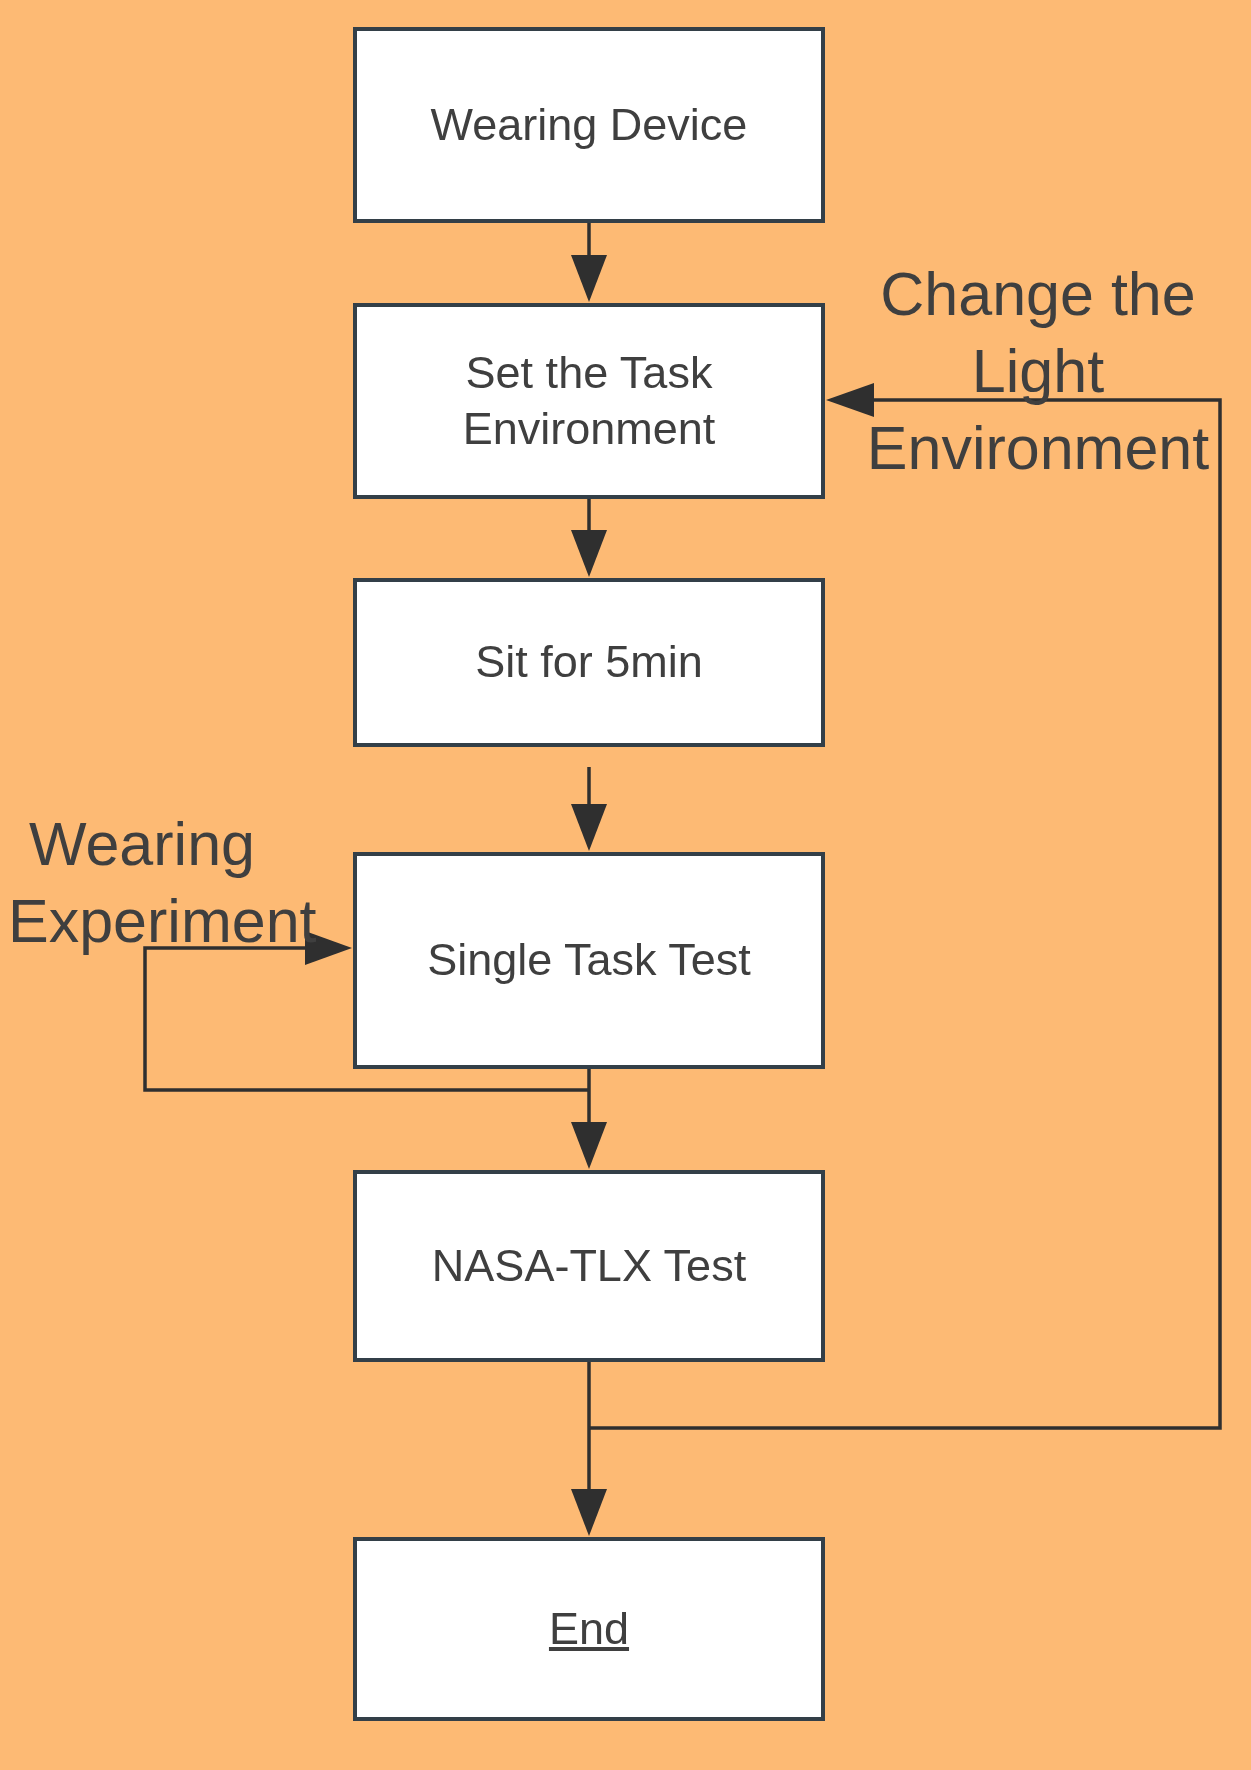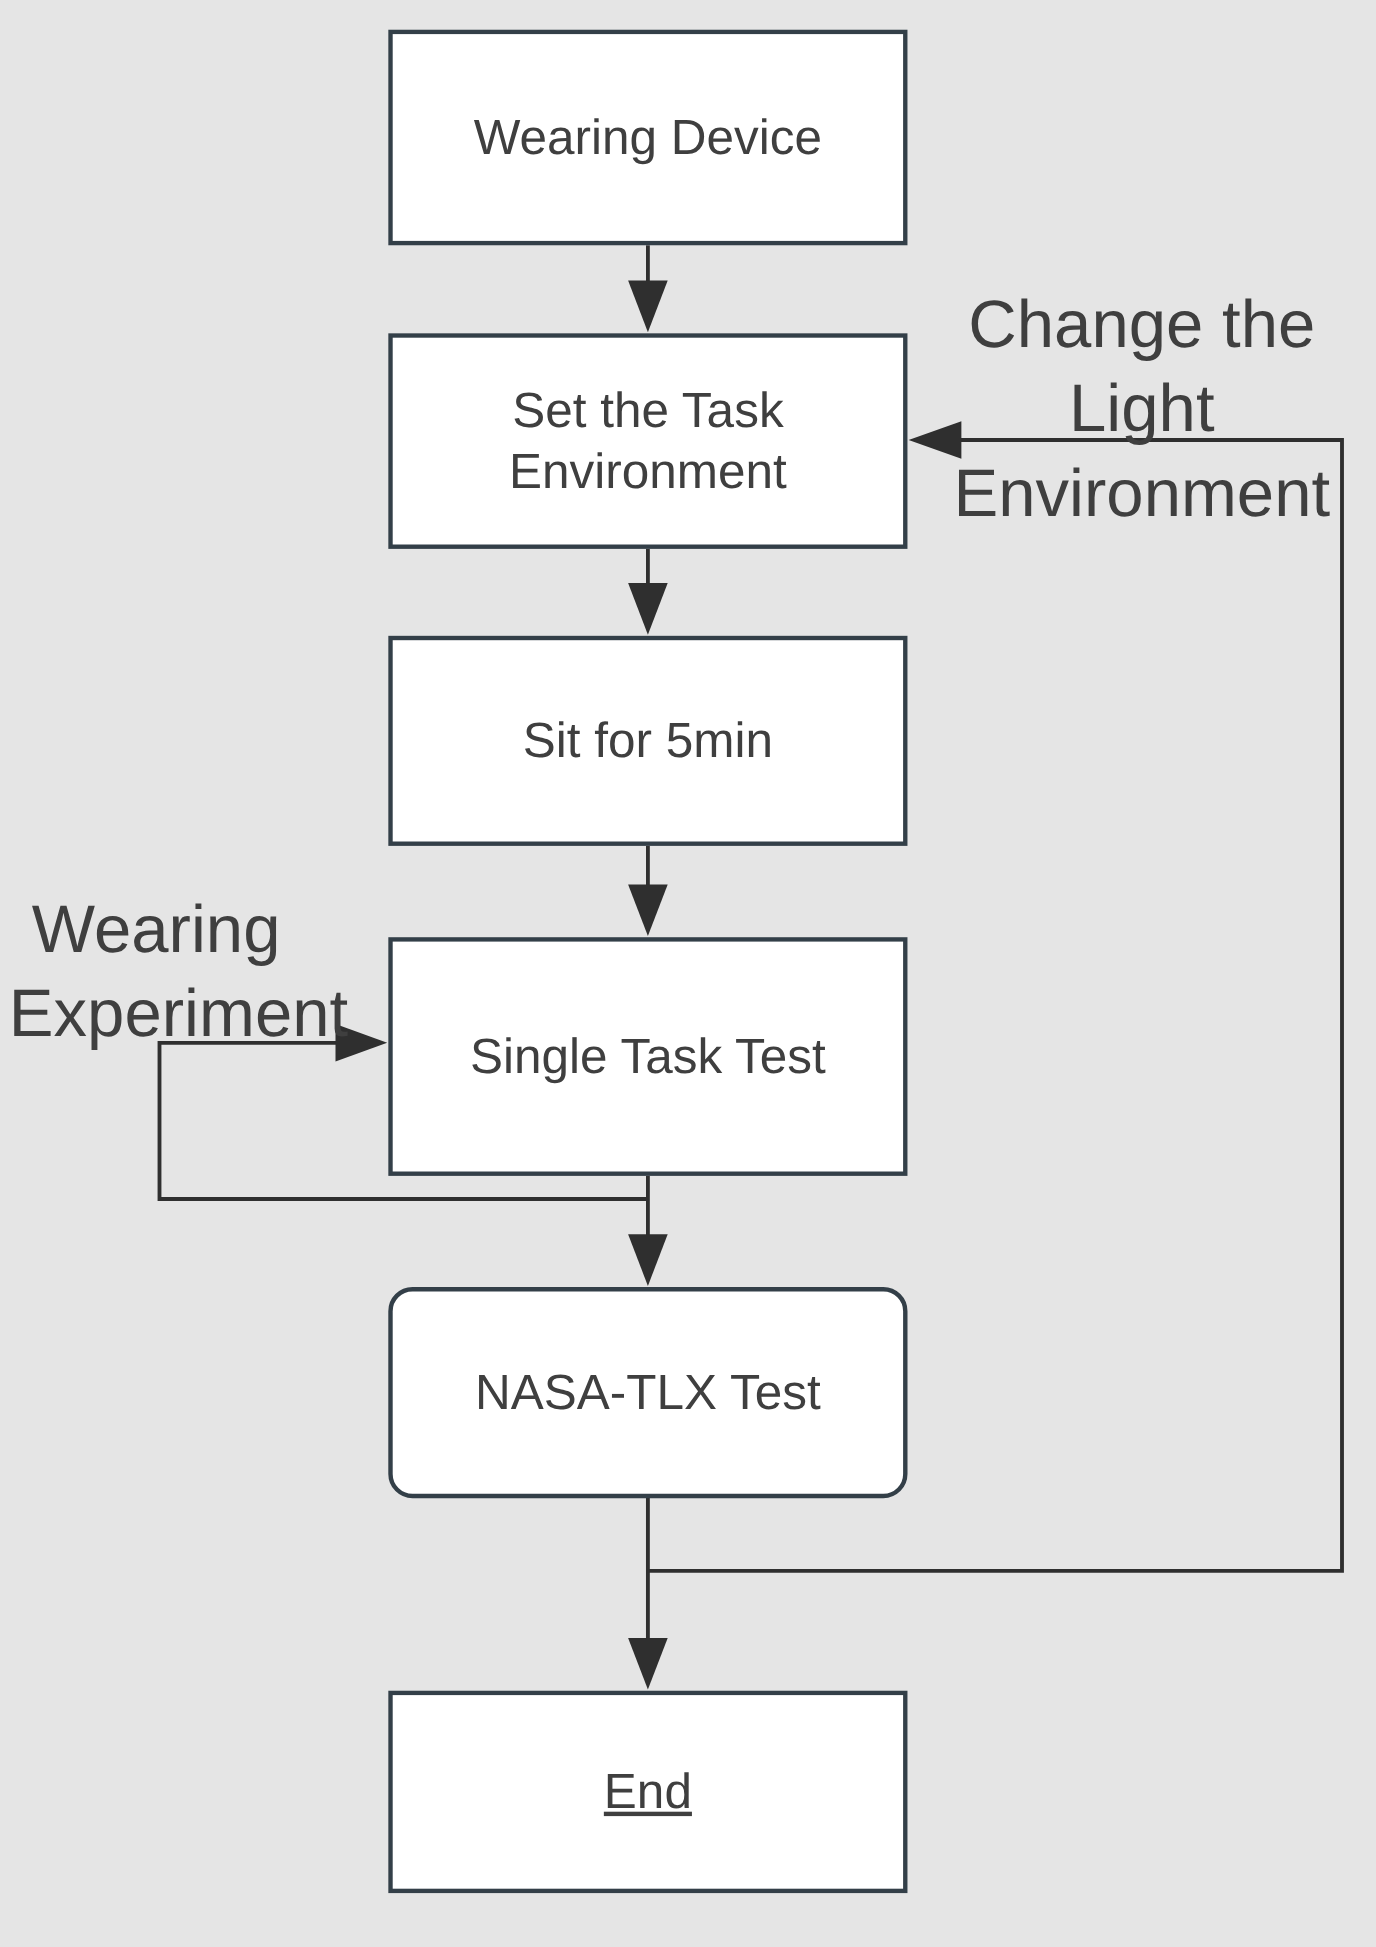--- a/index.html
+++ b/index.html
@@ -4,21 +4,21 @@
 <style>
   html, body {
     margin: 0;
     padding: 0;
     background: #ffffff;
   }
   #canvas {
     position: relative;
     width: 1251px;
     height: 1770px;
-    background: #e5e5e5;
+    background: #fdba74;
     font-family: "Liberation Sans", "DejaVu Sans", sans-serif;
     overflow: hidden;
   }
   #connector-layer {
     position: absolute;
     left: 0;
     top: 0;
     width: 1251px;
     height: 1770px;
   }
@@ -33,23 +33,23 @@
     align-items: center;
     justify-content: center;
     text-align: center;
     font-size: 45px;
     line-height: 1.25;
     color: #3f3f3f;
     padding: 0 20px;
   }
   #node-wearing-device { top: 27px;   height: 196px; }
   #node-set-light      { top: 303px;  height: 196px; }
-  #node-sit-5min       { top: 578px;  height: 191px; }
+  #node-sit-5min       { top: 578px;  height: 169px; }
   #node-single-task    { top: 852px;  height: 217px; }
-  #node-nasa-tlx       { top: 1170px; height: 192px; border-radius: 22px; }
+  #node-nasa-tlx       { top: 1170px; height: 192px; }
   #node-end            { top: 1537px; height: 184px; text-decoration: underline; }
   .annotation {
     position: absolute;
     font-size: 61px;
     line-height: 1.26;
     color: #3f3f3f;
     text-align: center;
     white-space: pre-line;
   }
   #annotation-repeated-experiment {

